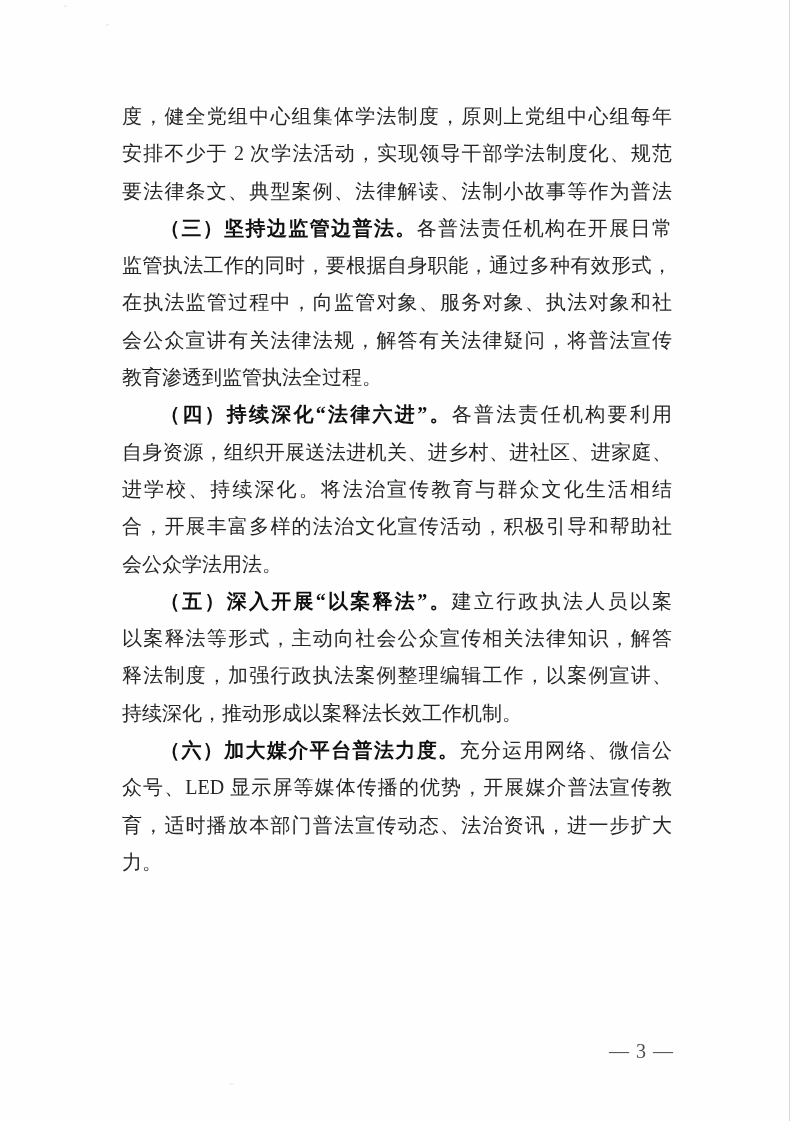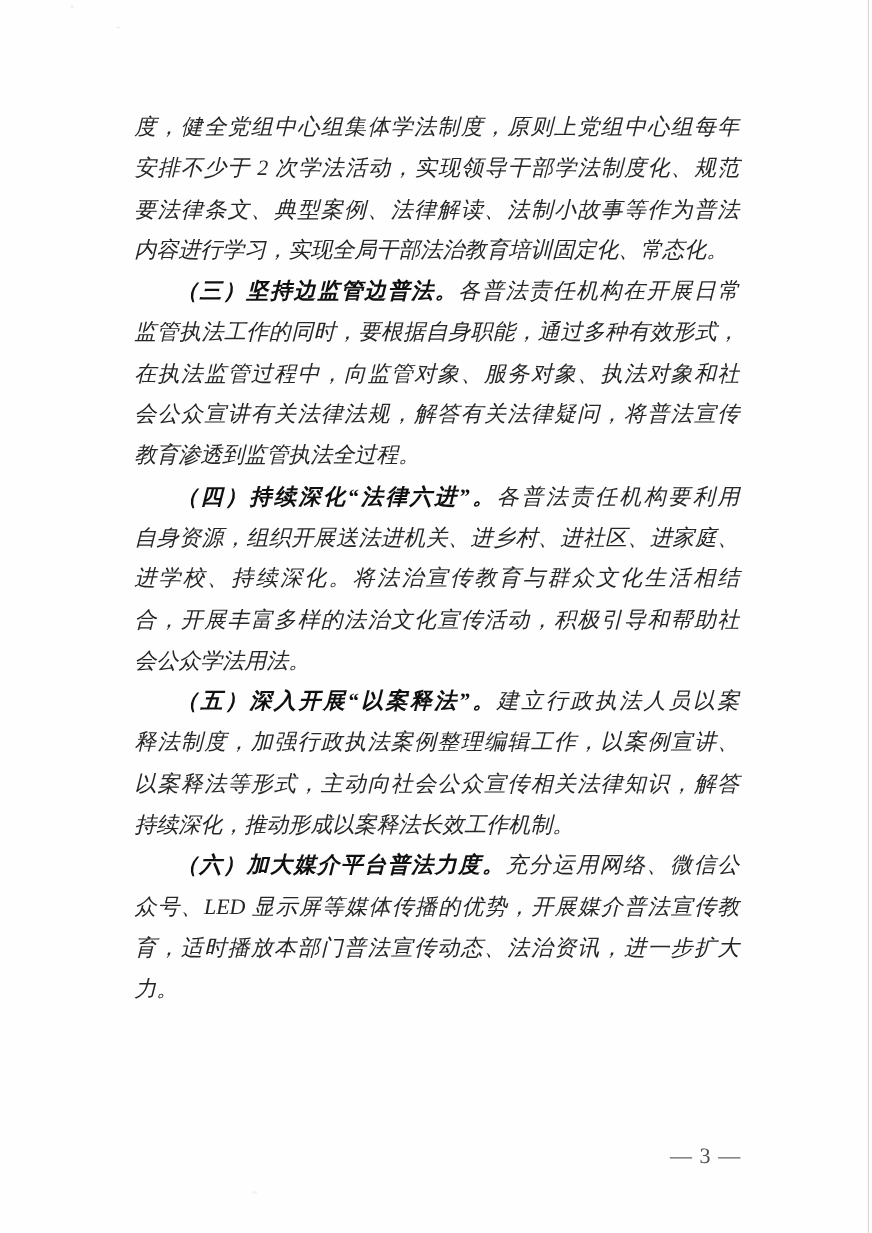--- a/index.html
+++ b/index.html
@@ -20,21 +20,20 @@
     background:var(--bg);
     overflow:hidden;
   }
   .doc-body{
     position:absolute;
     left:122px;top:98px;
     width:550px;
     color:var(--ink);
     font-size:20px;
     line-height:37.3px;
-    font-style:italic;
   }
   .para{margin:0;}
   .line{
     text-align:justify;
     text-align-last:left;
     white-space:normal;
   }
   .line.full{
     text-align-last:justify;
   }
@@ -71,40 +70,39 @@
 </style>
 </head>
 <body>
 
 <div class="page">
   <div class="doc-body">
       <div class="para">
         <div class="line full">度，健全党组中心组集体学法制度，原则上党组中心组每年</div>
         <div class="line full">安排不少于 2 次学法活动，实现领导干部学法制度化、规范</div>
         <div class="line full">要法律条文、典型案例、法律解读、法制小故事等作为普法</div>
-        <div class="line">内容进行学习，实现全局干部法治教育培训固定化、常态化。</div>
       </div>
       <div class="para">
         <div class="line full indent"><b>（三）坚持边监管边普法。</b>各普法责任机构在开展日常</div>
         <div class="line full">监管执法工作的同时，要根据自身职能，通过多种有效形式，</div>
         <div class="line full">在执法监管过程中，向监管对象、服务对象、执法对象和社</div>
         <div class="line full">会公众宣讲有关法律法规，解答有关法律疑问，将普法宣传</div>
         <div class="line">教育渗透到监管执法全过程。</div>
       </div>
       <div class="para">
         <div class="line full indent"><b>（四）持续深化“法律六进”。</b>各普法责任机构要利用</div>
         <div class="line full">自身资源，组织开展送法进机关、进乡村、进社区、进家庭、</div>
         <div class="line full">进学校、持续深化。将法治宣传教育与群众文化生活相结</div>
         <div class="line full">合，开展丰富多样的法治文化宣传活动，积极引导和帮助社</div>
         <div class="line">会公众学法用法。</div>
       </div>
       <div class="para">
         <div class="line full indent"><b>（五）深入开展“以案释法”。</b>建立行政执法人员以案</div>
+        <div class="line full">以案释法等形式，主动向社会公众宣传相关法律知识，解答</div>
         <div class="line full">释法制度，加强行政执法案例整理编辑工作，以案例宣讲、</div>
-        <div class="line full">以案释法等形式，主动向社会公众宣传相关法律知识，解答</div>
         <div class="line">持续深化，推动形成以案释法长效工作机制。</div>
       </div>
       <div class="para">
         <div class="line full indent"><b>（六）加大媒介平台普法力度。</b>充分运用网络、微信公</div>
         <div class="line full">众号、LED 显示屏等媒体传播的优势，开展媒介普法宣传教</div>
         <div class="line full">育，适时播放本部门普法宣传动态、法治资讯，进一步扩大</div>
         <div class="line">力。</div>
       </div>
     </div>
   <div class="page-number">— 3 —</div>

